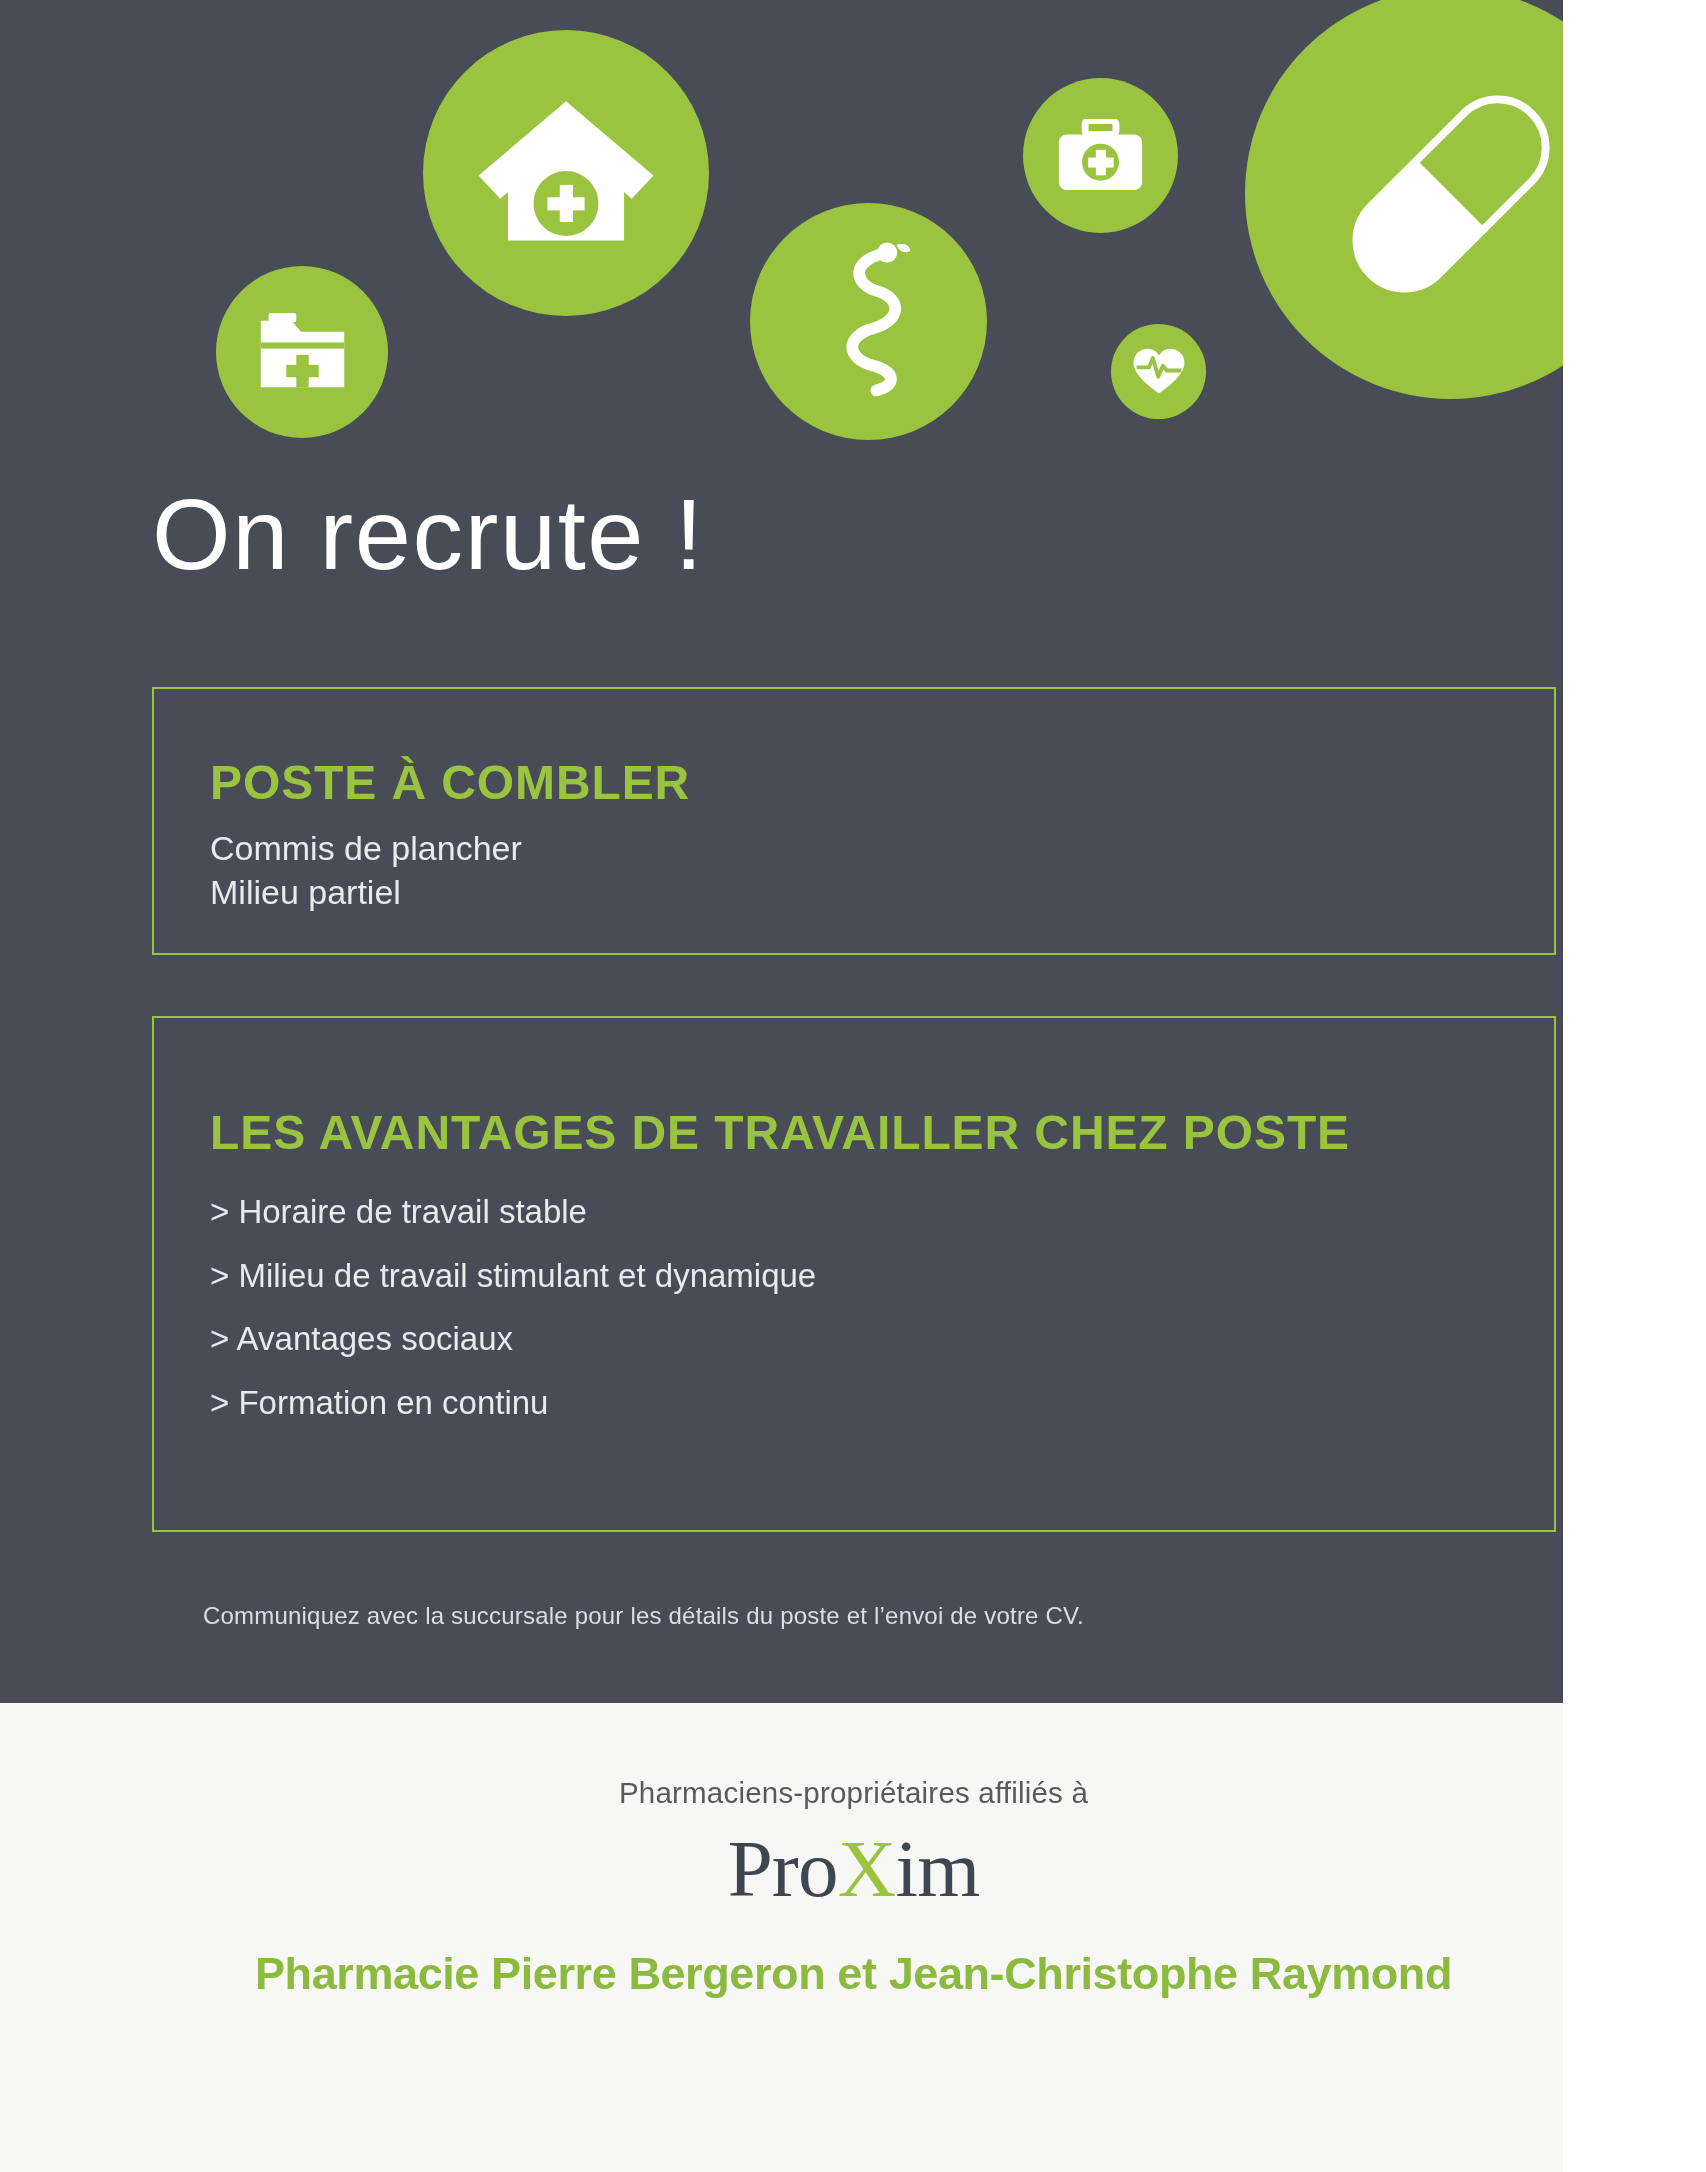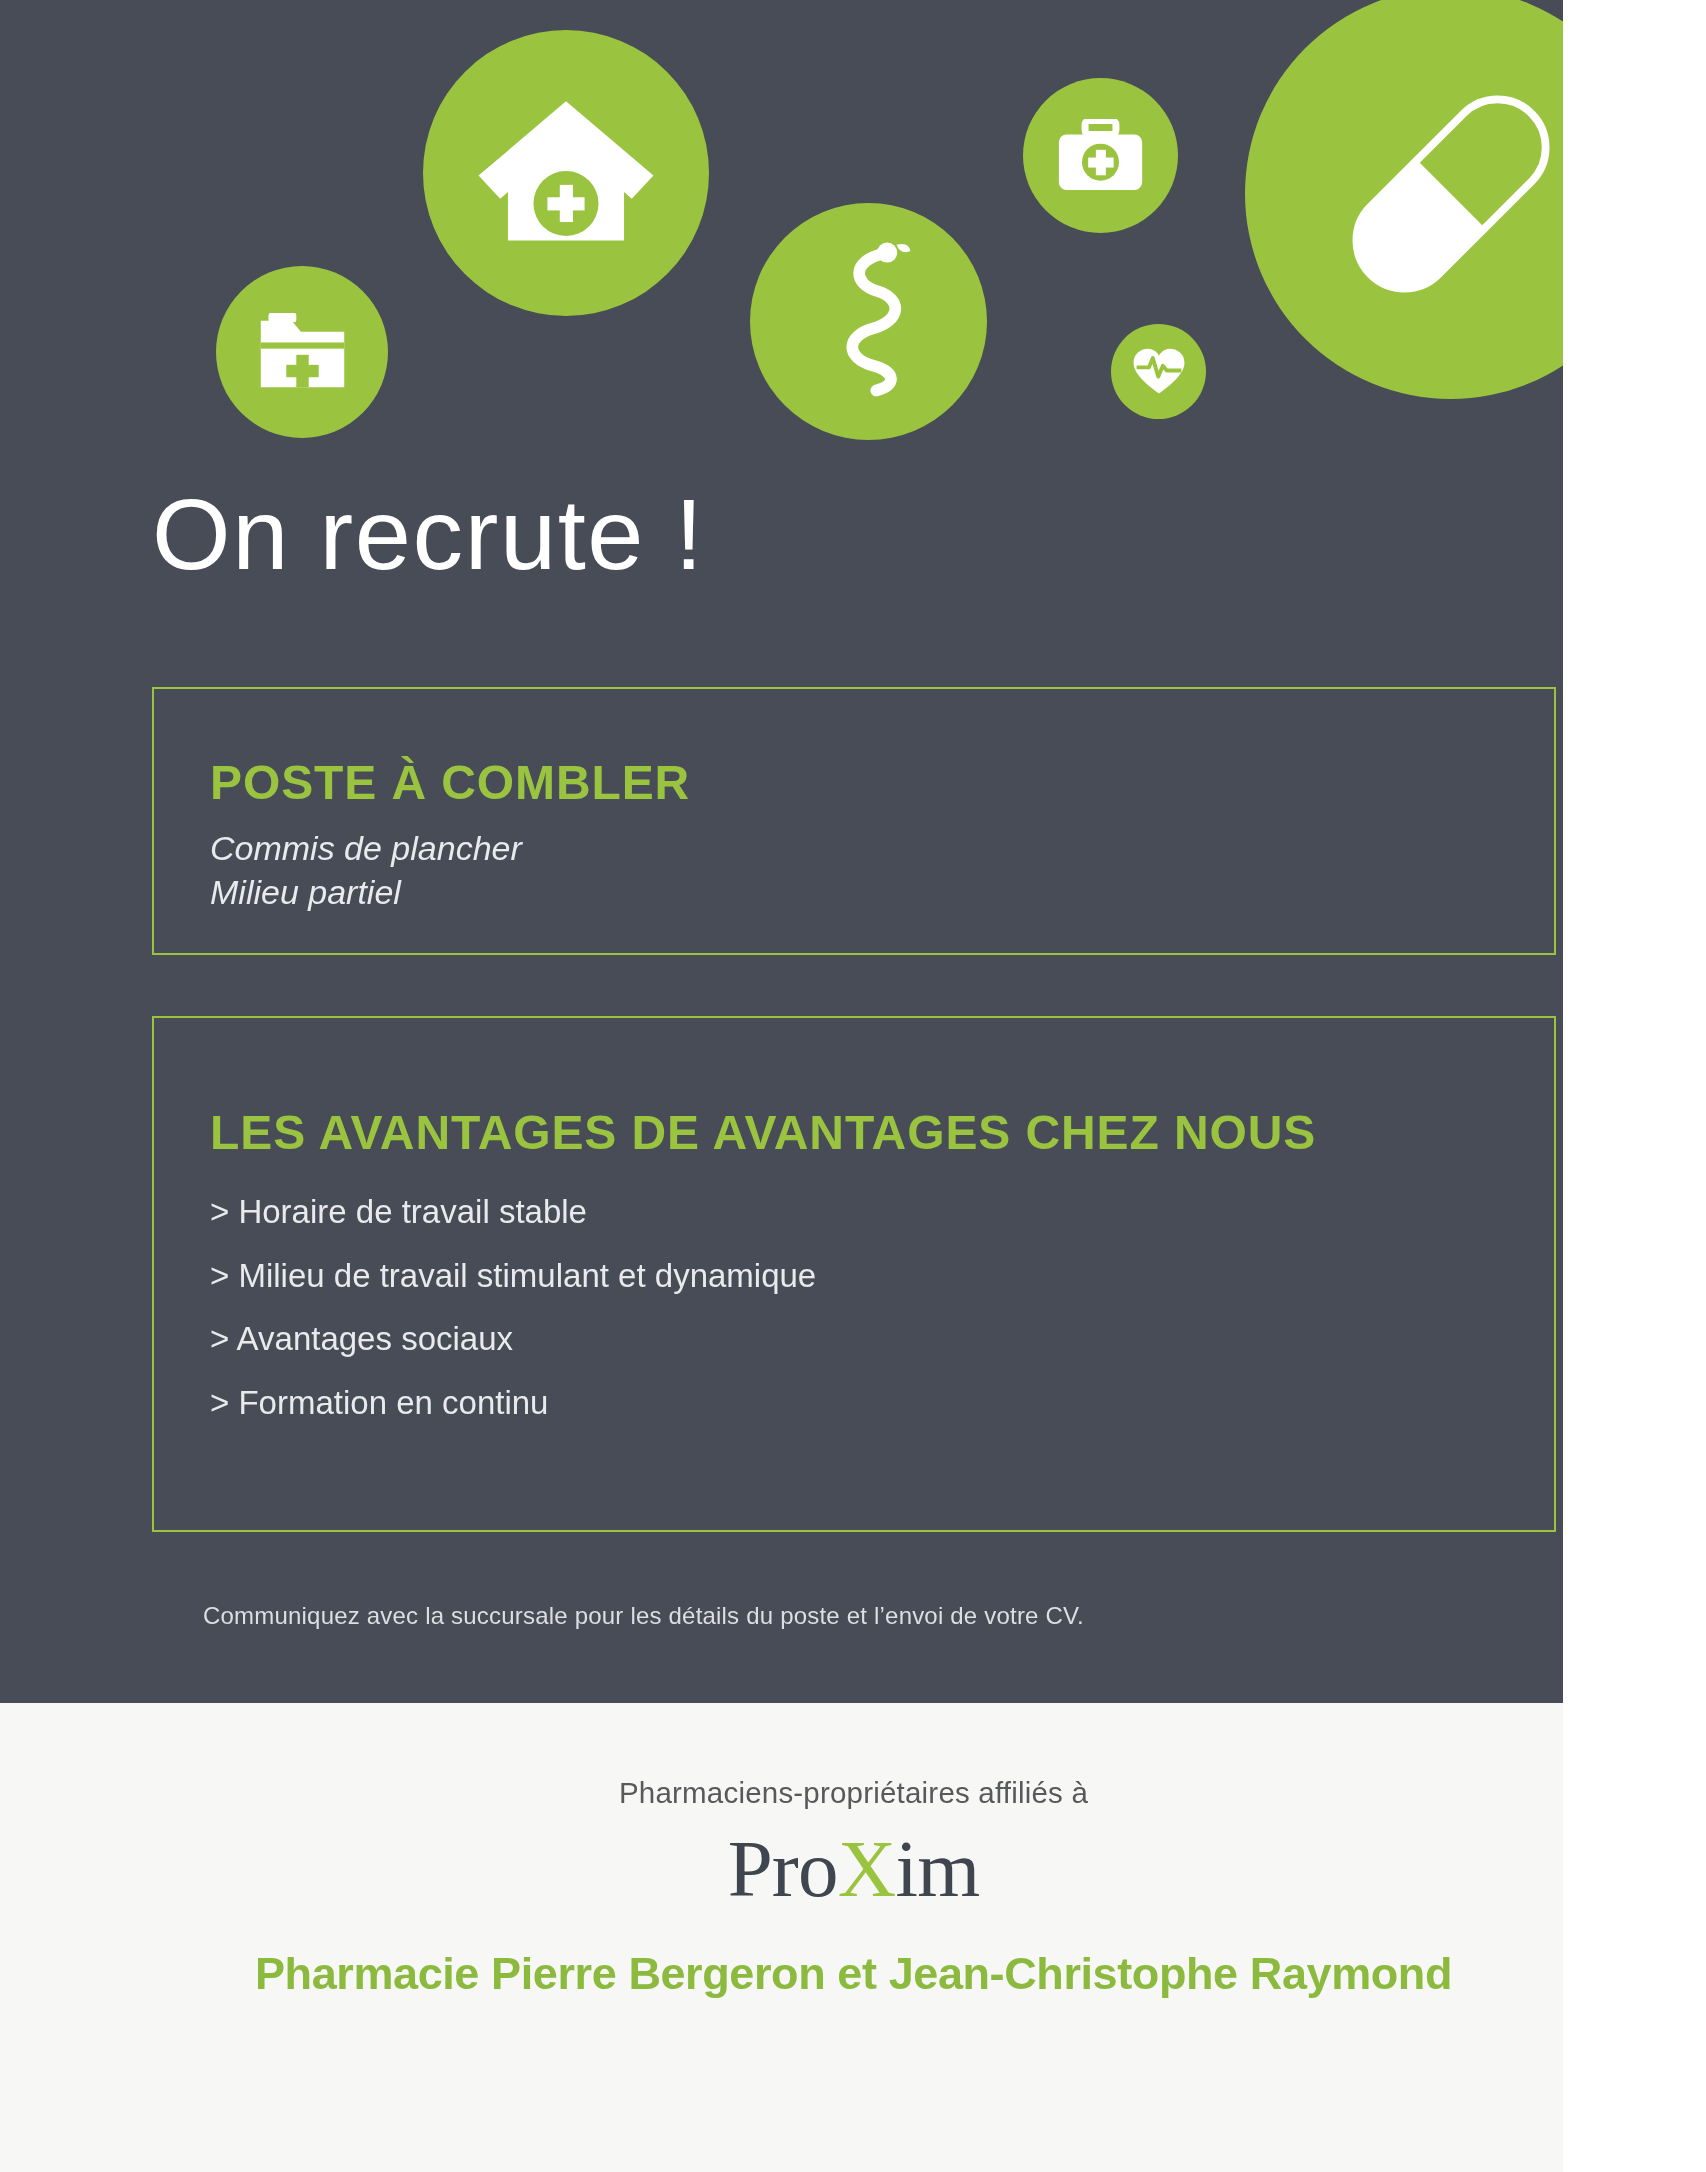--- a/index.html
+++ b/index.html
@@ -77,21 +77,21 @@
   }
   .box-poste .box-title { margin: 66px 0 0 56px; }
   .box-avant .box-title { margin: 87px 0 0 56px; }
 
   .box-line {
     color: #e9eaec;
     font-size: 34px;
     font-weight: 300;
     line-height: 1.32;
   }
-  .box-poste .lines { margin: 15.5px 0 0 56px; font-style: italic; }
+  .box-poste .lines { margin: 15.5px 0 0 56px; }
 
   .advantages { margin: 33px 0 0 56px; }
   .advantage-item {
     color: #e9eaec;
     font-size: 33px;
     font-weight: 300;
     margin-bottom: 25.6px;
     white-space: nowrap;
   }
 
@@ -221,21 +221,21 @@
 
     <div class="box box-poste">
       <div class="box-title">POSTE À COMBLER</div>
       <div class="lines">
         <div class="box-line">Commis de plancher</div>
         <div class="box-line">Milieu partiel</div>
       </div>
     </div>
 
     <div class="box box-avant">
-      <div class="box-title">LES AVANTAGES DE AVANTAGES CHEZ NOUS</div>
+      <div class="box-title">LES AVANTAGES DE TRAVAILLER CHEZ POSTE</div>
       <div class="advantages">
         <div class="advantage-item">&gt; Horaire de travail stable</div>
         <div class="advantage-item">&gt; Milieu de travail stimulant et dynamique</div>
         <div class="advantage-item">&gt; Avantages sociaux</div>
         <div class="advantage-item">&gt; Formation en continu</div>
       </div>
     </div>
 
     <div class="note">Communiquez avec la succursale pour les détails du poste et l’envoi de votre CV.</div>
   </div>

